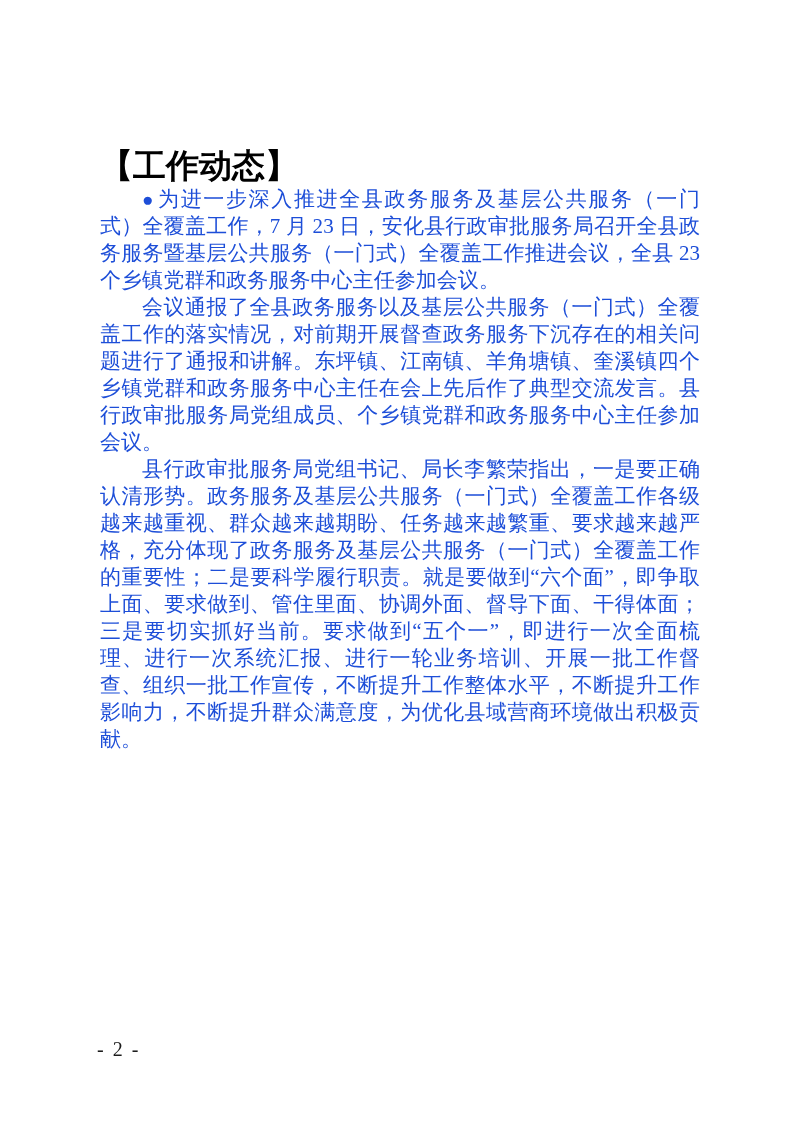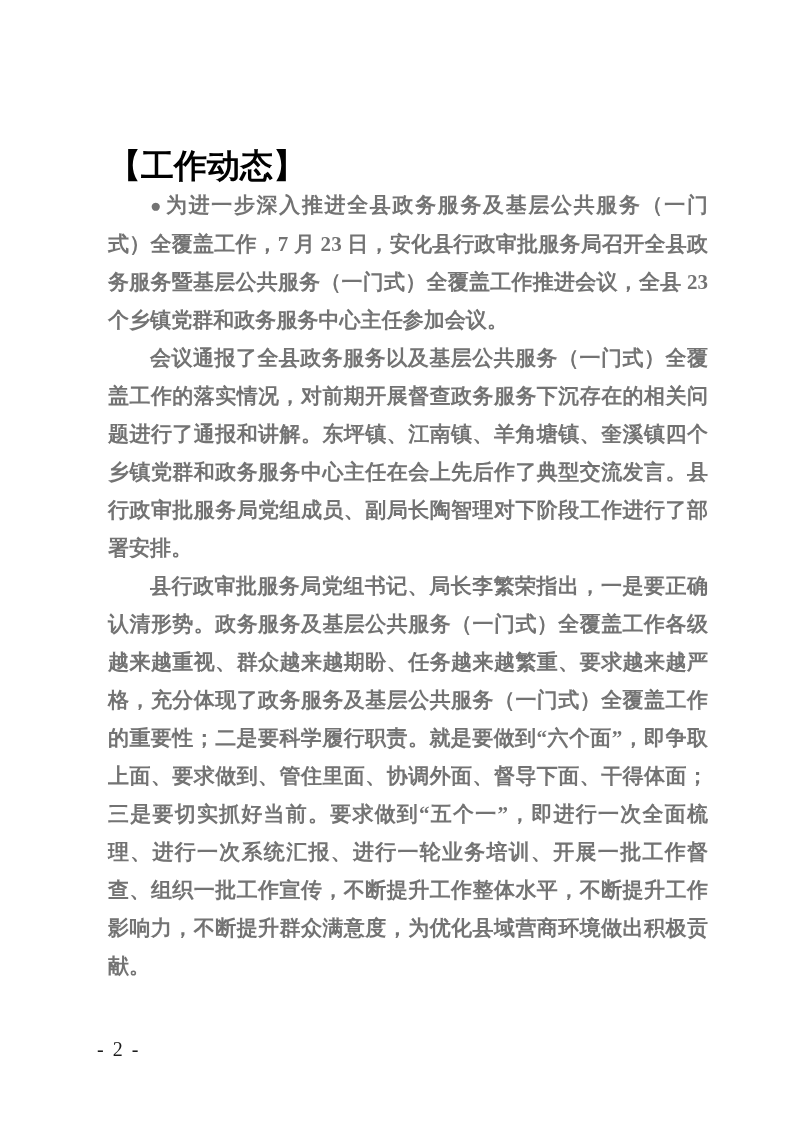--- a/index.html
+++ b/index.html
@@ -8,41 +8,40 @@
     position: relative;
     width: 793px;
     height: 1122px;
     background: #ffffff;
     overflow: hidden;
     font-family: "Liberation Serif", "DejaVu Serif", serif;
     color: #1c1c1c;
   }
   .content {
     position: absolute;
-    left: 108px;
+    left: 100px;
     top: 146px;
     width: 600px;
   }
   .section-heading {
     font-family: "Liberation Sans", "DejaVu Sans", sans-serif;
     font-weight: bold;
     font-size: 33px;
     line-height: 40px;
     color: #000000;
     letter-spacing: 0px;
     white-space: nowrap;
   }
   .body-text p {
     font-size: 21px;
-    line-height: 38px;
+    line-height: 27px;
     text-align: justify;
     text-indent: 2em;
     letter-spacing: 0.05px;
-    color: #737373;
-    font-weight: bold;
+    color: #1d4ed8;
   }
   .bullet {
     display: inline;
     margin-right: 0.15em;
     font-size: 19px;
   }
   .page-footer {
     position: absolute;
     left: 97px;
     top: 1038px;
@@ -53,18 +52,18 @@
   }
 </style>
 </head>
 <body>
 
 <div class="page">
   <div class="content">
     <div class="section-heading">【工作动态】</div>
     <div class="body-text">
       <p><span class="bullet">●</span><span>为进一步深入推进全县政务服务及基层公共服务（一门式）全覆盖工作，7 月 23 日，安化县行政审批服务局召开全县政务服务暨基层公共服务（一门式）全覆盖工作推进会议，全县 23 个乡镇党群和政务服务中心主任参加会议。</span></p>
-      <p>会议通报了全县政务服务以及基层公共服务（一门式）全覆盖工作的落实情况，对前期开展督查政务服务下沉存在的相关问题进行了通报和讲解。东坪镇、江南镇、羊角塘镇、奎溪镇四个乡镇党群和政务服务中心主任在会上先后作了典型交流发言。县行政审批服务局党组成员、副局长陶智理对下阶段工作进行了部署安排。</p>
+      <p>会议通报了全县政务服务以及基层公共服务（一门式）全覆盖工作的落实情况，对前期开展督查政务服务下沉存在的相关问题进行了通报和讲解。东坪镇、江南镇、羊角塘镇、奎溪镇四个乡镇党群和政务服务中心主任在会上先后作了典型交流发言。县行政审批服务局党组成员、个乡镇党群和政务服务中心主任参加会议。</p>
       <p>县行政审批服务局党组书记、局长李繁荣指出，一是要正确认清形势。政务服务及基层公共服务（一门式）全覆盖工作各级越来越重视、群众越来越期盼、任务越来越繁重、要求越来越严格，充分体现了政务服务及基层公共服务（一门式）全覆盖工作的重要性；二是要科学履行职责。就是要做到“六个面”，即争取上面、要求做到、管住里面、协调外面、督导下面、干得体面；三是要切实抓好当前。要求做到“五个一”，即进行一次全面梳理、进行一次系统汇报、进行一轮业务培训、开展一批工作督查、组织一批工作宣传，不断提升工作整体水平，不断提升工作影响力，不断提升群众满意度，为优化县域营商环境做出积极贡献。</p>
     </div>
   </div>
   <div class="page-footer">- 2 -</div>
 </div>
 
 </body></html>

